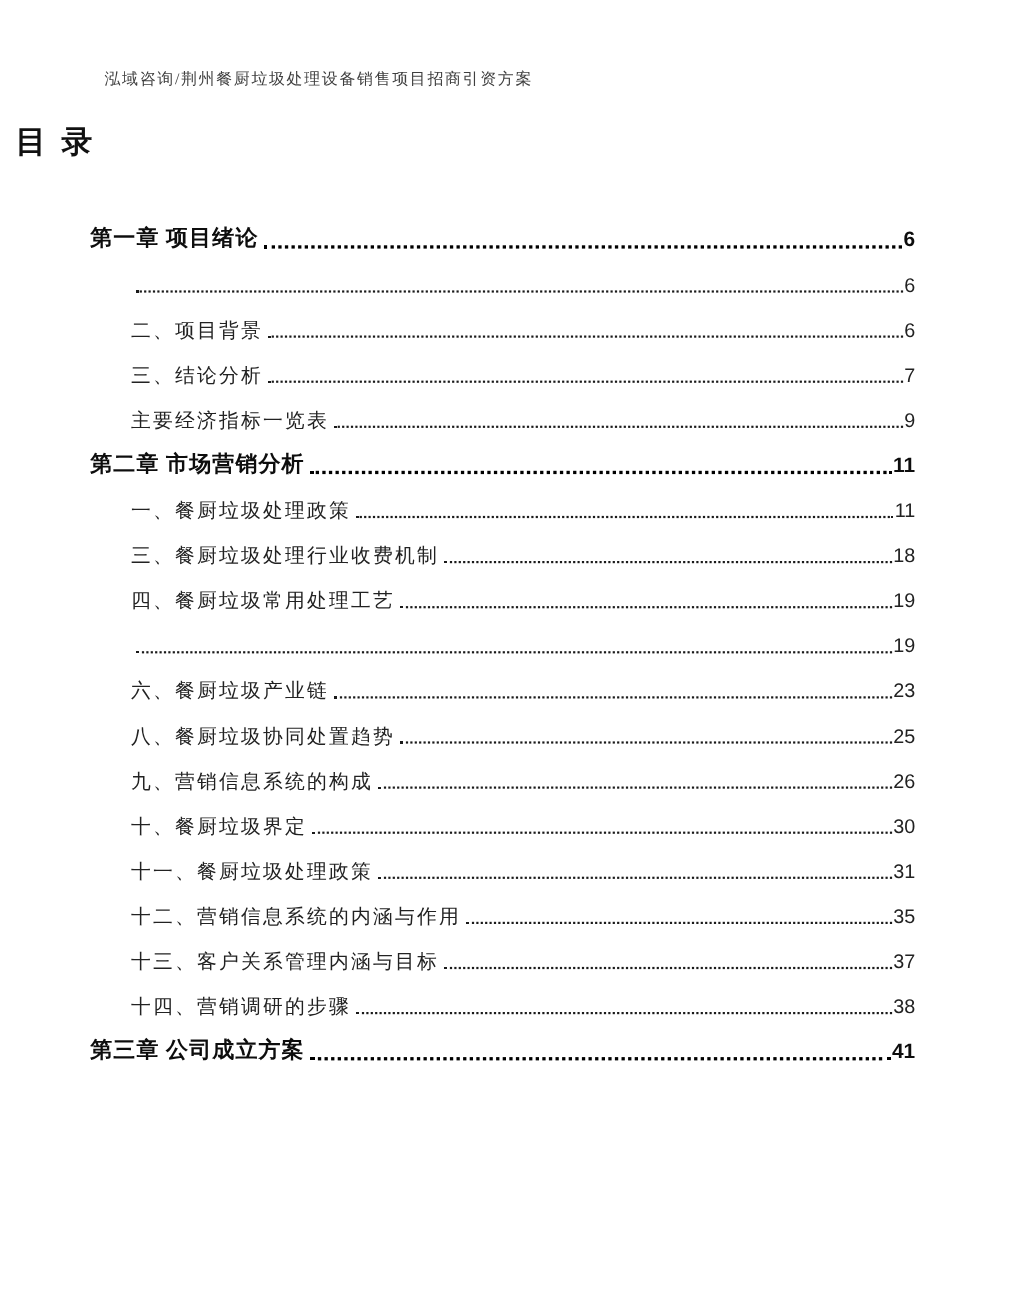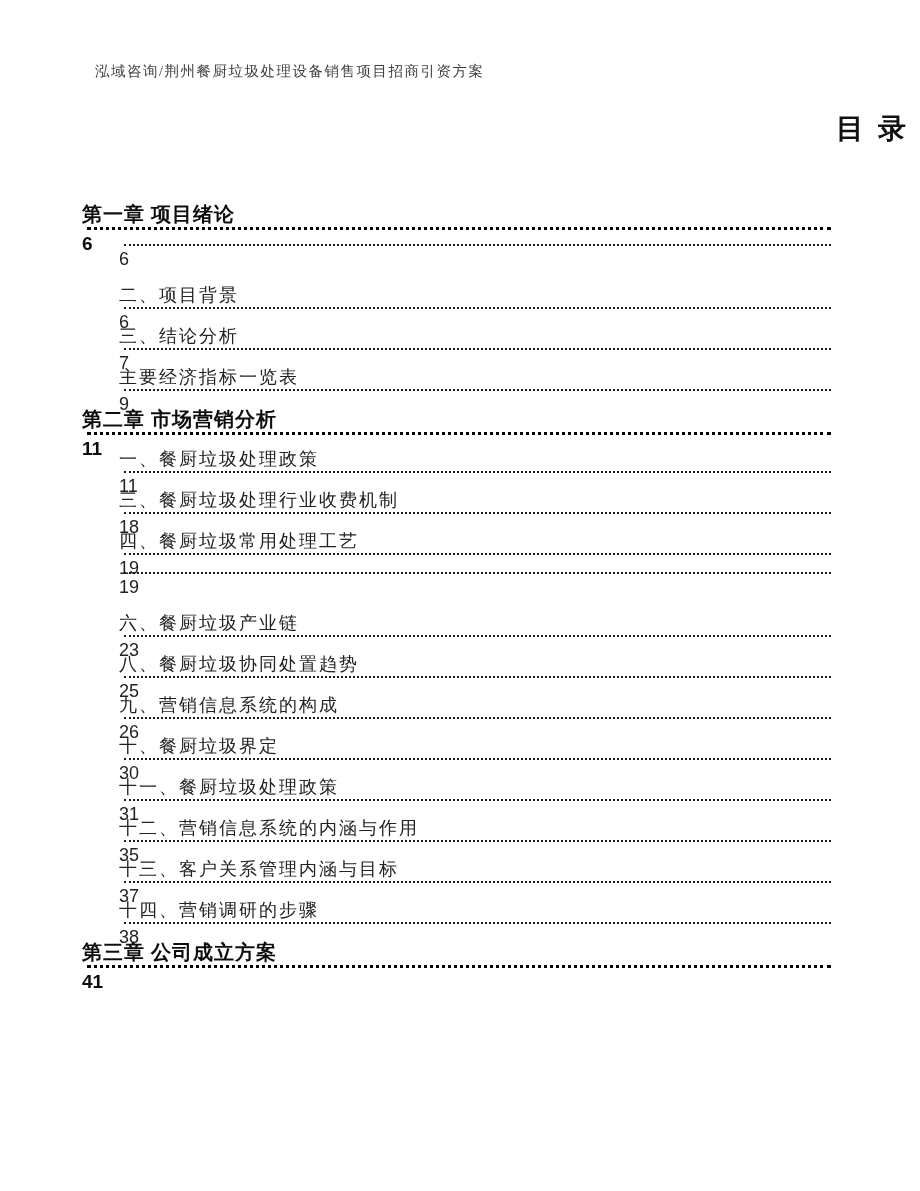--- a/index.html
+++ b/index.html
@@ -28,37 +28,37 @@
     color: #3f3f3f;
     letter-spacing: 1.5px;
     white-space: nowrap;
     margin-top: 10px;
   }
   .toc-title {
     position: absolute;
     left: 0;
     right: 0;
     top: 110px;
-    text-align: right;
+    text-align: left;
     font-size: 28px;
     font-weight: bold;
     letter-spacing: 14px;
     text-indent: 14px;
     color: #111111;
   }
   .toc-list {
     position: absolute;
     left: 82px;
     right: 88px;
     top: 188px;
   }
   .toc-row {
     display: flex;
+    align-items: flex-end;
     white-space: nowrap;
-    flex-direction: column;
   }
   .toc-row.chapter {
     font-size: 20px;
     font-weight: bold;
     height: 28px;
     margin-top: 14px;
     margin-bottom: 13px;
     letter-spacing: 1px;
     color: #0d0d0d;
   }

